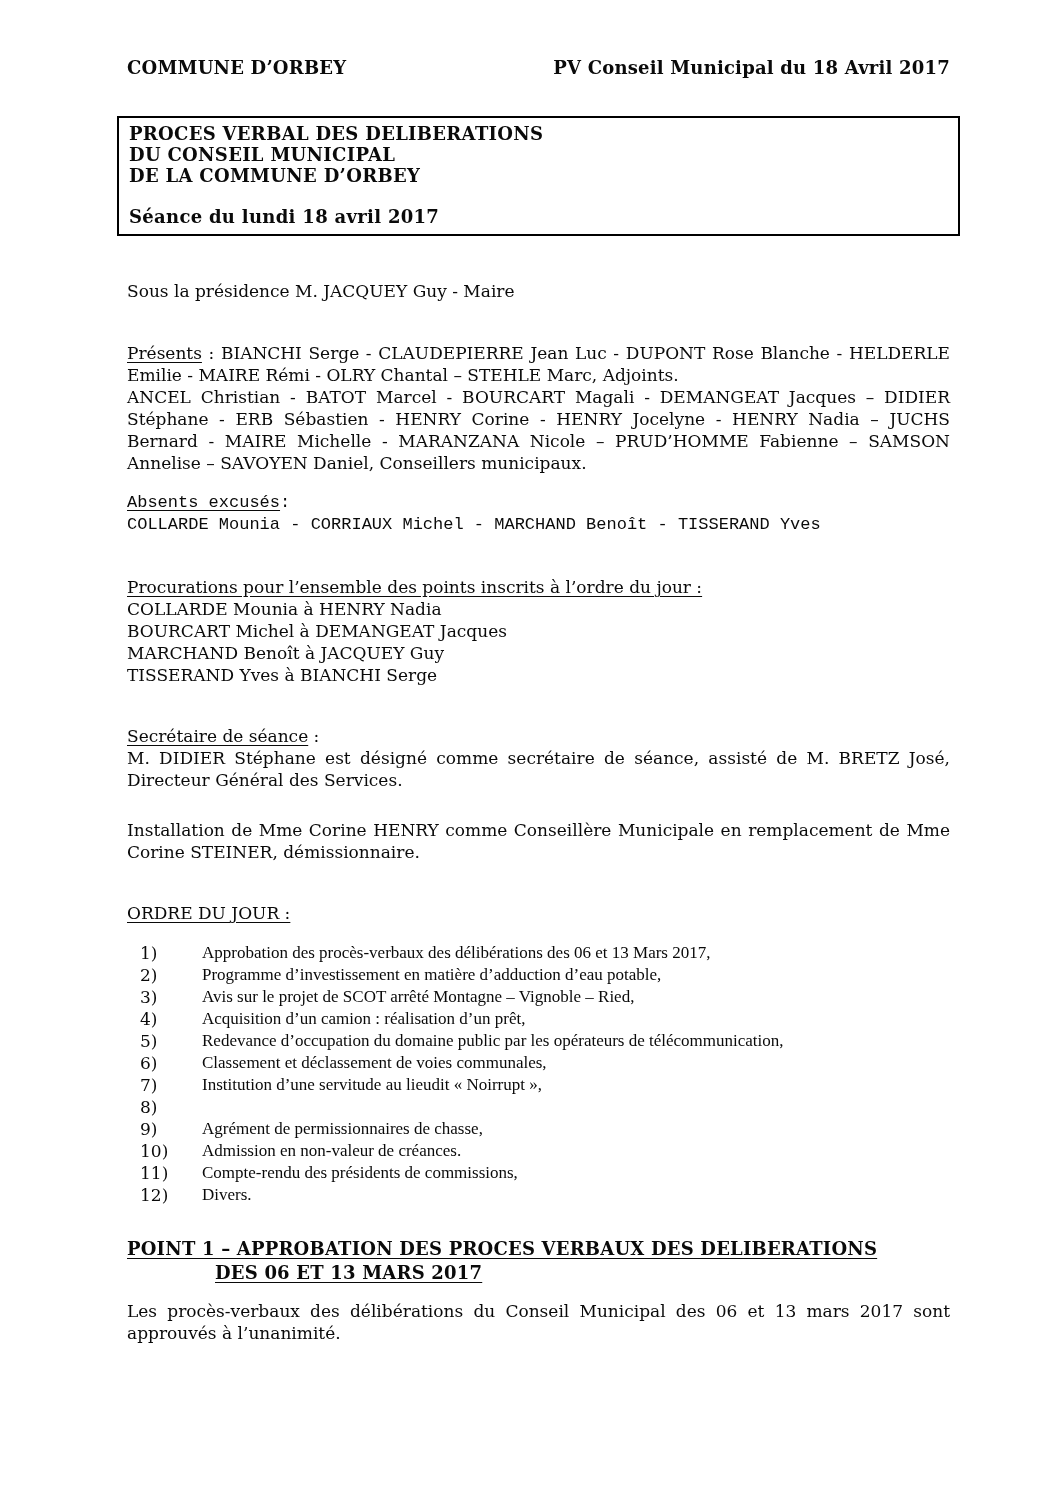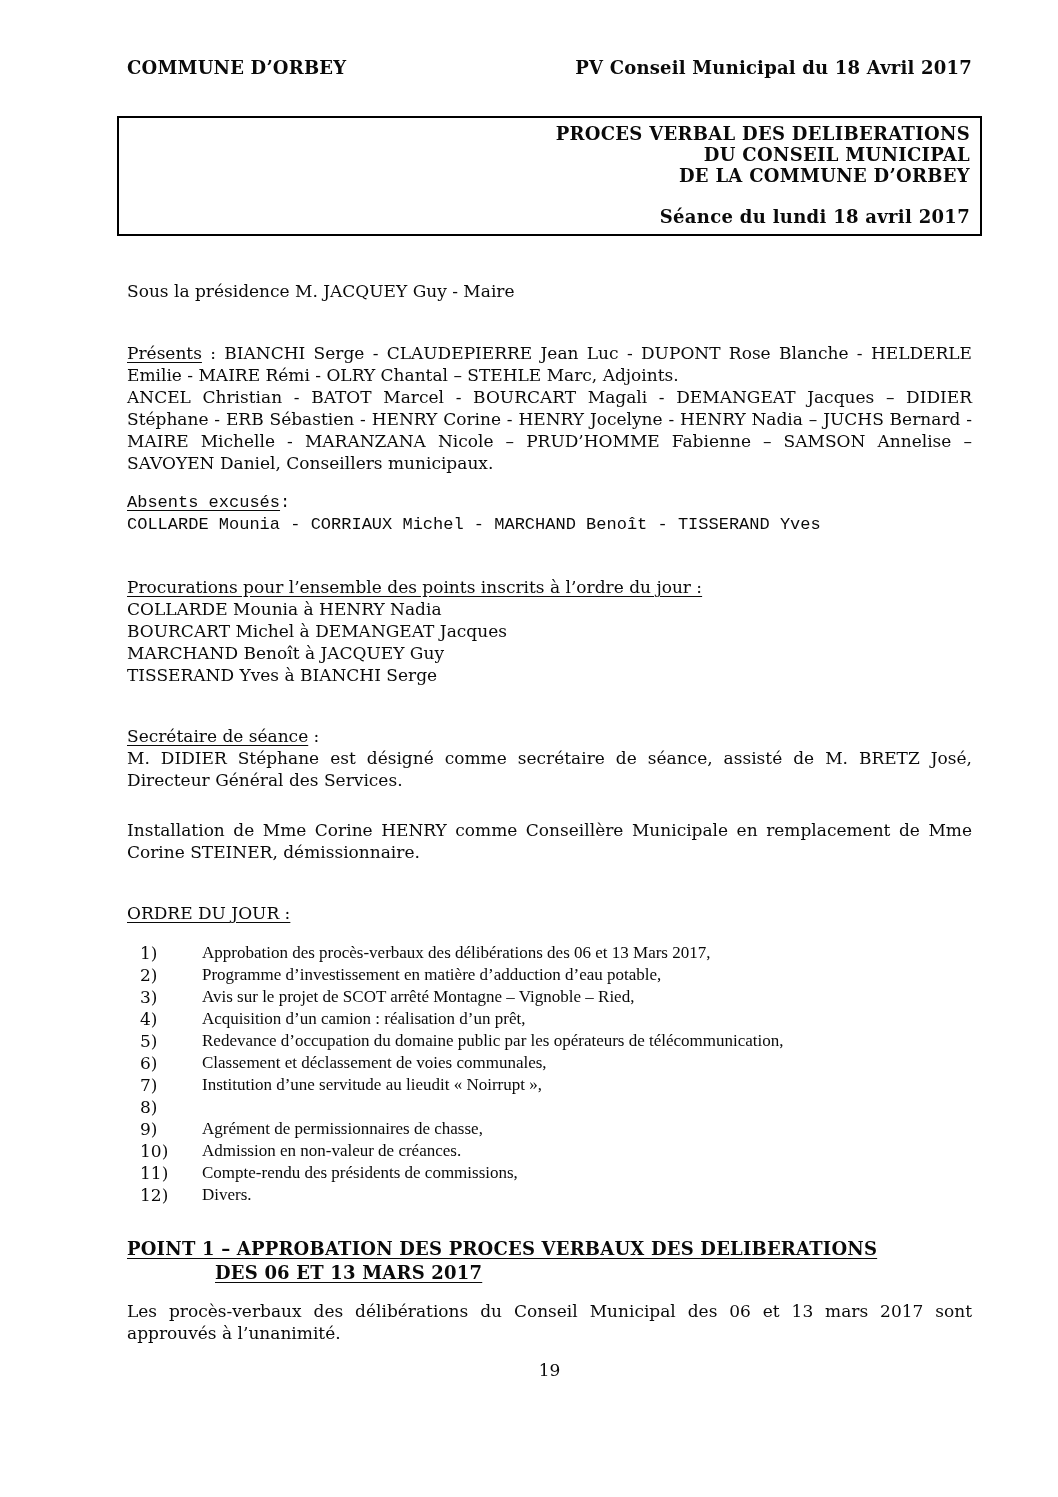--- a/index.html
+++ b/index.html
@@ -6,32 +6,32 @@
   body {
     width:1058px; height:1497px;
     background:#ffffff;
     font-family:"DejaVu Serif", serif;
     color:#0a0a0a;
     overflow:hidden;
   }
   .page {
     box-sizing:border-box;
     width:1058px; height:1326px;
-    padding:57px 86px 0 127px;
+    padding:57px 108px 0 127px;
   }
   .doc-header {
     display:flex; justify-content:space-between;
     font-weight:bold; font-size:18px; line-height:22px;
     letter-spacing:.2px;
   }
   .title-box {
     border:2px solid #000;
     margin:37px -10px 0 -10px;
     padding:5px 10px 7px;
-    text-align:right;
+    text-align:left;
     font-weight:bold; font-size:18px; line-height:21px;
     letter-spacing:.3px;
   }
   .title-box .session { margin-top:20px; }
   .para { font-size:17px; line-height:22px; }
   .justify { text-align:justify; }
   .u { text-decoration:underline; text-underline-offset:3px; }
   .presidence { margin-top:44px; }
   .presents-block { margin-top:40px; }
   .absents-block { margin-top:18px;font-family:Liberation Mono, monospace; }
@@ -158,15 +158,14 @@
       </div>
   </div>
 
   <div class="point1">
     <div class="u">POINT 1 – APPROBATION DES PROCES VERBAUX DES DELIBERATIONS</div>
     <div class="line2"><span class="u">DES 06 ET 13 MARS 2017</span></div>
   </div>
 
   <div class="para justify closing">Les procès-verbaux des délibérations du Conseil Municipal des 06 et 13 mars 2017 sont approuvés à l’unanimité.</div>
 
-  <div class="page-number">19</div>
 
 </div>
 
 </body></html>

